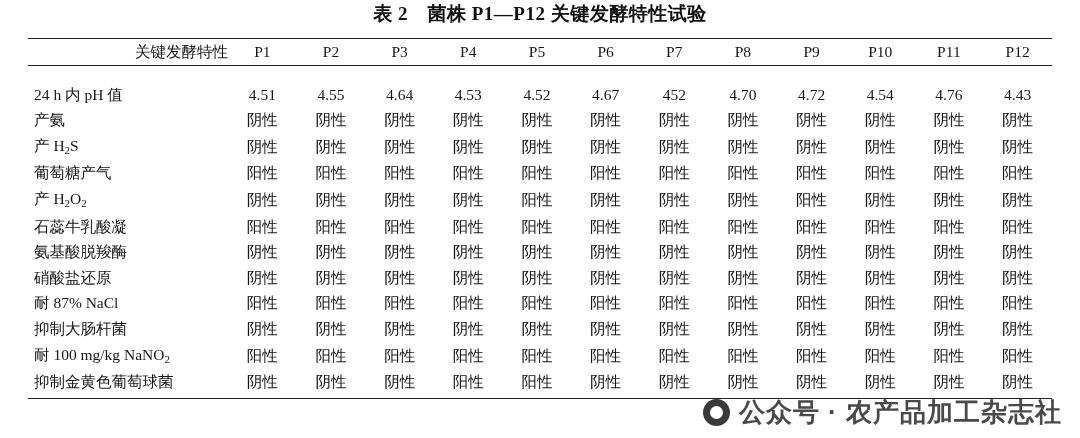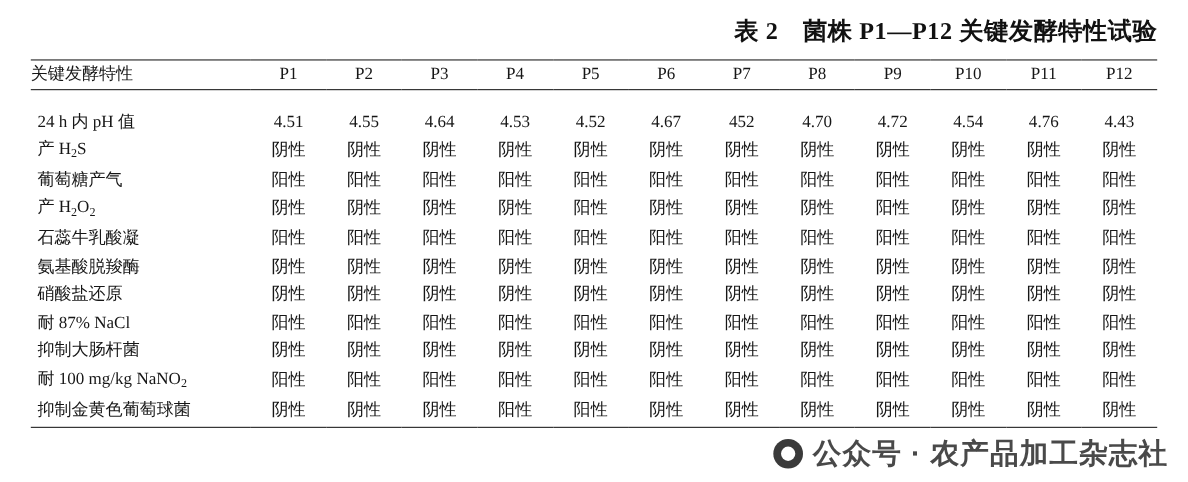--- a/index.html
+++ b/index.html
@@ -16,25 +16,25 @@
     position: relative;
   }
   .page {
     position: relative;
     width: 1080px;
     height: 438px;
     box-sizing: border-box;
     padding: 0 28px;
   }
   .table-caption {
-    text-align: right;
-    font-size: 22px;
+    text-align: center;
+    font-size: 19px;
     font-weight: bold;
     letter-spacing: 0.5px;
-    padding: 13px 0 11px 0;
+    padding: 1px 0 11px 0;
     color: #111;
   }
   table.fermtable {
     width: 100%;
     border-collapse: collapse;
     table-layout: fixed;
   }
   table.fermtable td, table.fermtable th {
     font-size: 15.5px;
     font-weight: normal;
@@ -56,21 +56,21 @@
   }
   tbody {
     border-bottom: 1.6px solid #222;
   }
   .col-label {
     text-align: left;
     padding-left: 6px !important;
     width: 200px;
   }
   th.col-label {
-    text-align: left;
+    text-align: right;
     padding-left: 0 !important;
   }
   .cell {
     text-align: center;
   }
   sub {
     font-size: 71%;
     vertical-align: baseline;
     position: relative;
     bottom: -0.28em;
@@ -148,20 +148,35 @@
           <td class="cell">4.52</td>
           <td class="cell">4.67</td>
           <td class="cell">452</td>
           <td class="cell">4.70</td>
           <td class="cell">4.72</td>
           <td class="cell">4.54</td>
           <td class="cell">4.76</td>
           <td class="cell">4.43</td>
         </tr>
         <tr>
+          <td class="col-label">产氨</td>
+          <td class="cell">阴性</td>
+          <td class="cell">阴性</td>
+          <td class="cell">阴性</td>
+          <td class="cell">阴性</td>
+          <td class="cell">阴性</td>
+          <td class="cell">阴性</td>
+          <td class="cell">阴性</td>
+          <td class="cell">阴性</td>
+          <td class="cell">阴性</td>
+          <td class="cell">阴性</td>
+          <td class="cell">阴性</td>
+          <td class="cell">阴性</td>
+        </tr>
+        <tr>
           <td class="col-label">产 H<sub>2</sub>S</td>
           <td class="cell">阴性</td>
           <td class="cell">阴性</td>
           <td class="cell">阴性</td>
           <td class="cell">阴性</td>
           <td class="cell">阴性</td>
           <td class="cell">阴性</td>
           <td class="cell">阴性</td>
           <td class="cell">阴性</td>
           <td class="cell">阴性</td>

